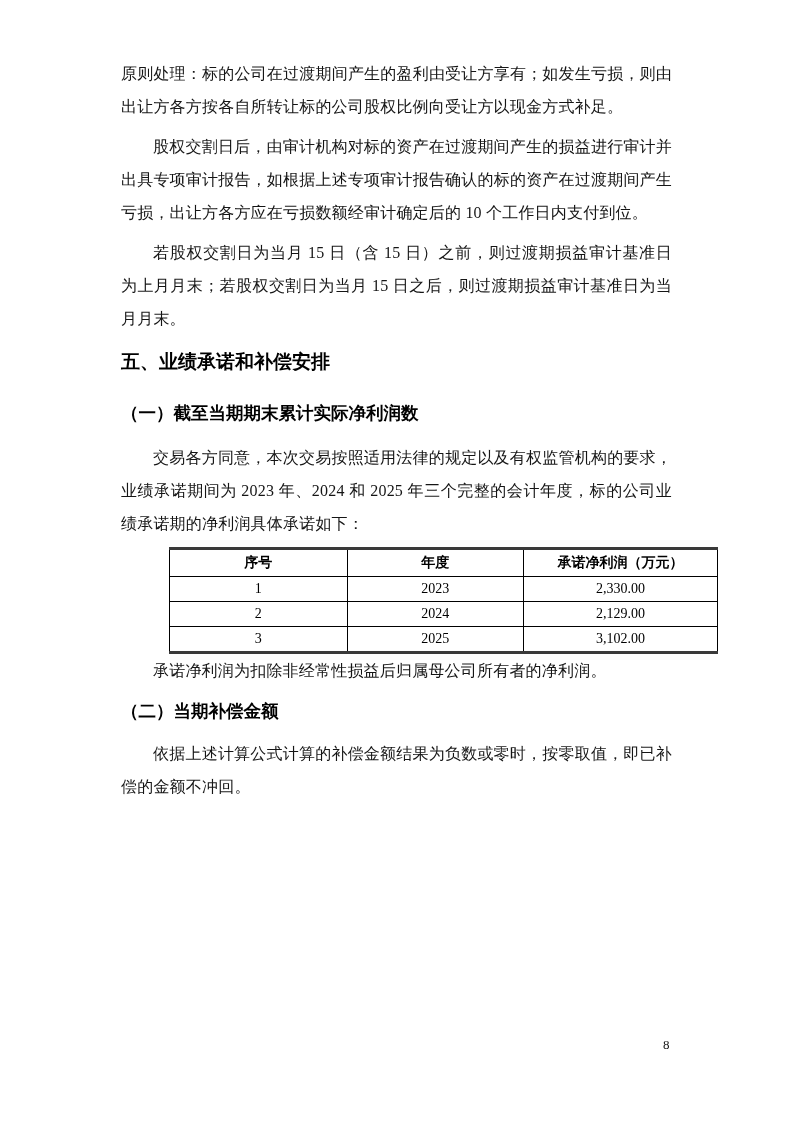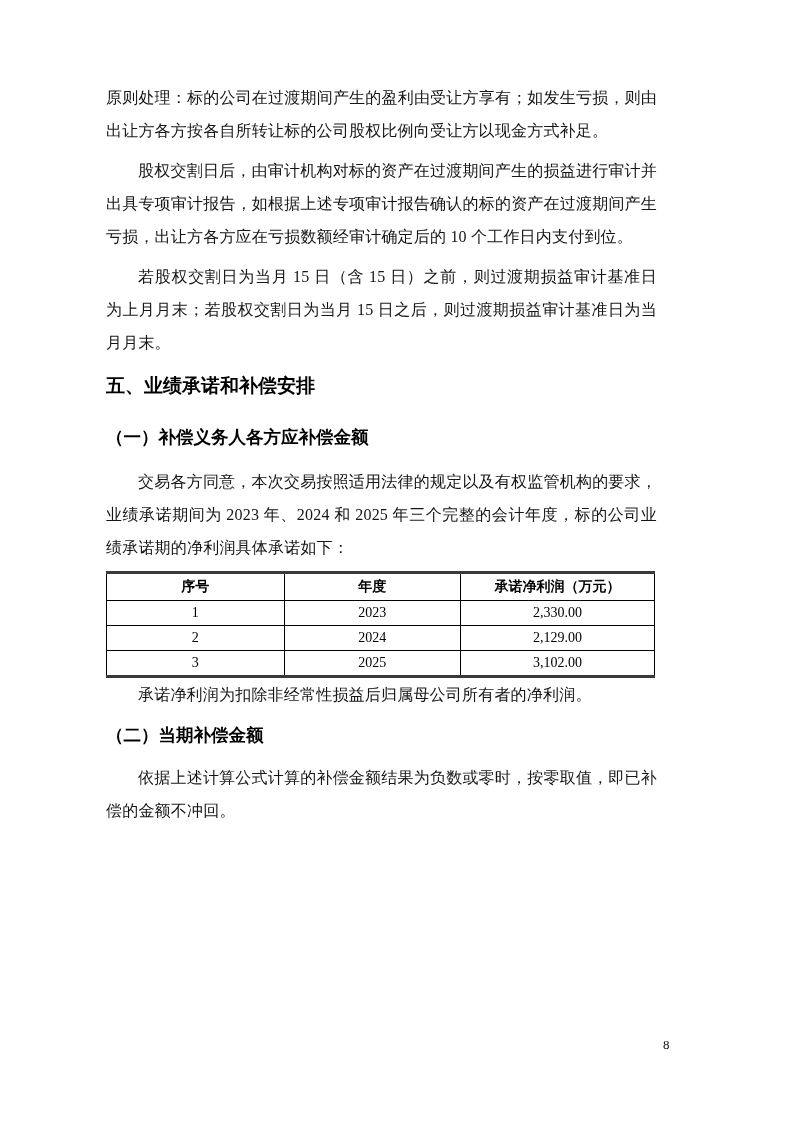--- a/index.html
+++ b/index.html
@@ -11,24 +11,24 @@
     position: relative;
     width: 793px;
     height: 1122px;
     background: #ffffff;
     overflow: hidden;
     font-family: "Liberation Serif", "DejaVu Serif", serif;
     color: #151515;
   }
   .content {
     position: absolute;
-    left: 106px;
+    left: 121px;
     top: 0;
     width: 551px;
-    padding-top: 81px;
+    padding-top: 57px;
   }
   p.body-para {
     margin: 0 0 7px 0;
     font-size: 16px;
     line-height: 33px;
     text-align: justify;
     text-indent: 2em;
     letter-spacing: 0.2px;
   }
   p.body-para.no-indent {
@@ -70,20 +70,21 @@
     height: 26px;
     font-weight: bold;
   }
   table.commit tbody td {
     height: 24px;
     font-weight: normal;
   }
   table.commit {
     border-top: 3px solid #3a3a3a;
     border-bottom: 3px solid #3a3a3a;
+    margin-left: 48px;
   }
   .col-seq   { width: 32.4%; }
   .col-year  { width: 32.2%; }
   .col-profit{ width: 35.4%; }
   p.after-table {
     margin-top: 0;
   }
   .page-number {
     position: absolute;
     left: 663px;
@@ -100,21 +101,21 @@
   <div class="content">
 
     <p class="body-para no-indent">原则处理：标的公司在过渡期间产生的盈利由受让方享有；如发生亏损，则由出让方各方按各自所转让标的公司股权比例向受让方以现金方式补足。</p>
 
     <p class="body-para">股权交割日后，由审计机构对标的资产在过渡期间产生的损益进行审计并出具专项审计报告，如根据上述专项审计报告确认的标的资产在过渡期间产生亏损，出让方各方应在亏损数额经审计确定后的 10 个工作日内支付到位。</p>
 
     <p class="body-para">若股权交割日为当月 15 日（含 15 日）之前，则过渡期损益审计基准日为上月月末；若股权交割日为当月 15 日之后，则过渡期损益审计基准日为当月月末。</p>
 
     <h1 class="sec">五、业绩承诺和补偿安排</h1>
 
-    <h2 class="subsec">（一）补偿义务人各方应补偿金额</h2>
+    <h2 class="subsec">（一）截至当期期末累计实际净利润数</h2>
 
     <p class="body-para">交易各方同意，本次交易按照适用法律的规定以及有权监管机构的要求，业绩承诺期间为 2023 年、2024 和 2025 年三个完整的会计年度，标的公司业绩承诺期的净利润具体承诺如下：</p>
 
     <table class="commit">
       <thead>
         <tr>
           <th class="col-seq">序号</th>
           <th class="col-year">年度</th>
           <th class="col-profit">承诺净利润（万元）</th>
         </tr>

